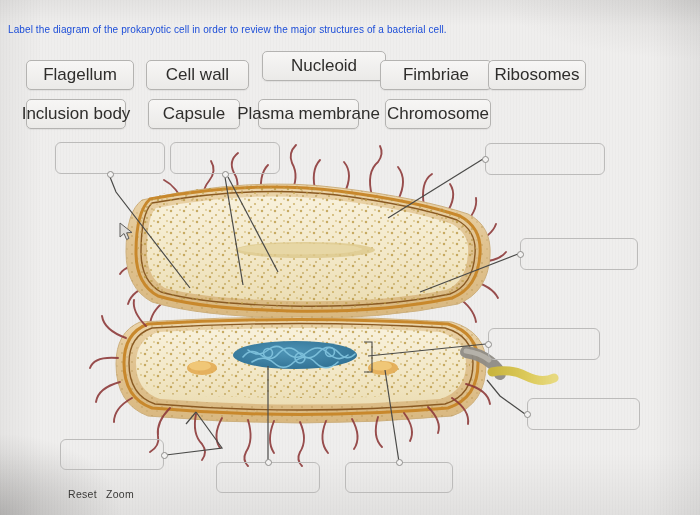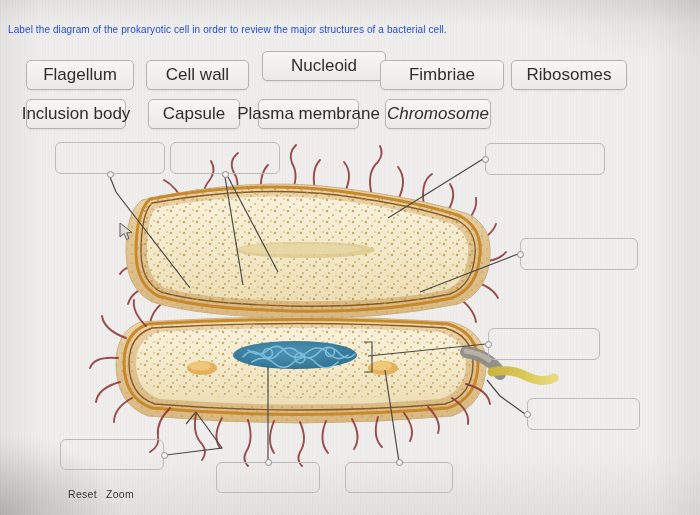--- a/index.html
+++ b/index.html
@@ -254,26 +254,26 @@
 
 <div class="shadow-bl"></div>
 <div class="shadow-tr"></div>
 
 <div id="prompt">Label the diagram of the prokaryotic cell in order to review the major structures of a bacterial cell.</div>
 
 <div id="tiles">
     <div class="tile" style="left: 26px; top: 60px; width: 108px;">Flagellum</div>
     <div class="tile" style="left: 146px; top: 60px; width: 103px;">Cell wall</div>
     <div class="tile" style="left: 262px; top: 51px; width: 124px;">Nucleoid</div>
-    <div class="tile" style="left: 380px; top: 60px; width: 124px;">Fimbriae</div>
-    <div class="tile" style="left: 511px; top: 60px; width: 116px;">Ribosomes</div>
+    <div class="tile" style="left: 380px; top: 60px; width: 112px;">Fimbriae</div>
+    <div class="tile" style="left: 488px; top: 60px; width: 98px;">Ribosomes</div>
     <div class="tile" style="left: 26px; top: 99px; width: 100px;">Inclusion body</div>
     <div class="tile" style="left: 148px; top: 99px; width: 92px;">Capsule</div>
     <div class="tile" style="left: 258px; top: 99px; width: 101px;">Plasma membrane</div>
-    <div class="tile" style="left: 385px; top: 99px; width: 106px; font-style: italic;">Chromosome</div>
+    <div class="tile" style="left: 385px; top: 99px; width: 106px;">Chromosome</div>
   </div>
 <div id="boxes">
     <div class="dropbox" style="left: 55px; top: 142px; width: 110px; height: 32px;">
       <div class="knob" style="left: 51px; top: 28px;"></div>
     </div>
     <div class="dropbox" style="left: 170px; top: 142px; width: 110px; height: 32px;">
       <div class="knob" style="left: 51px; top: 28px;"></div>
     </div>
     <div class="dropbox" style="left: 485px; top: 143px; width: 120px; height: 32px;">
       <div class="knob" style="left: -4px; top: 12px;"></div>

